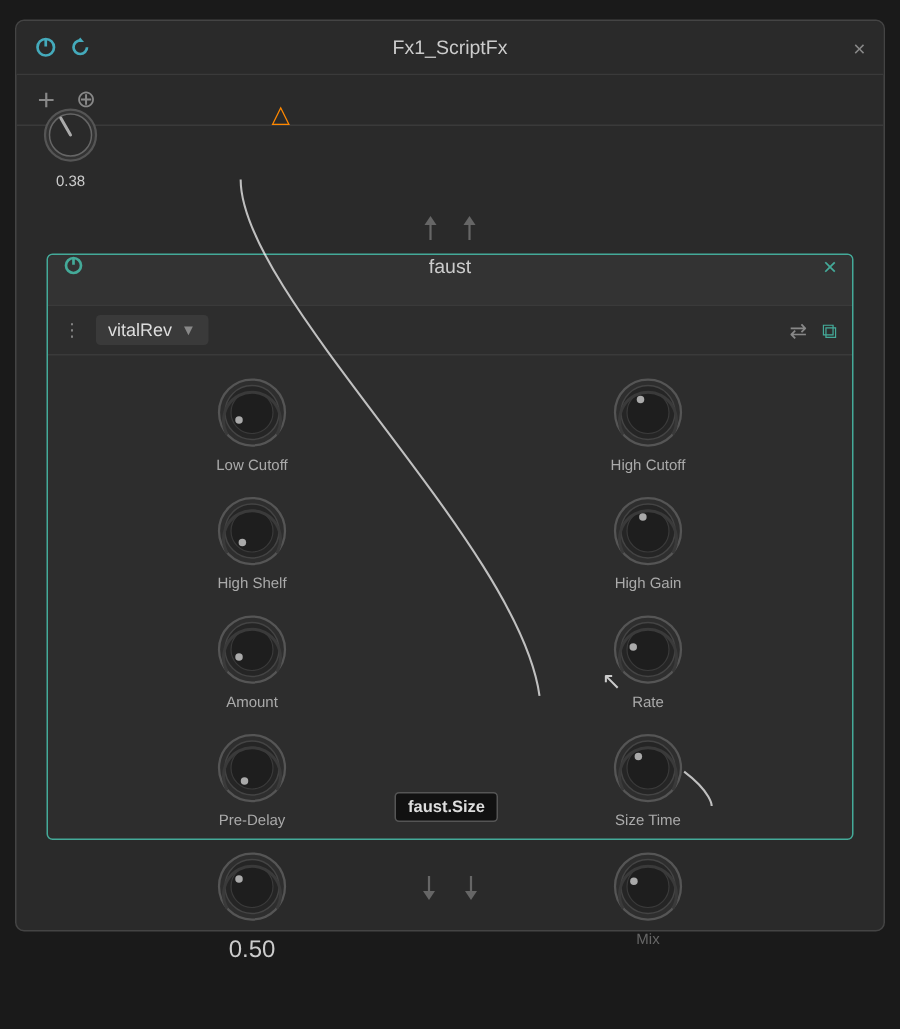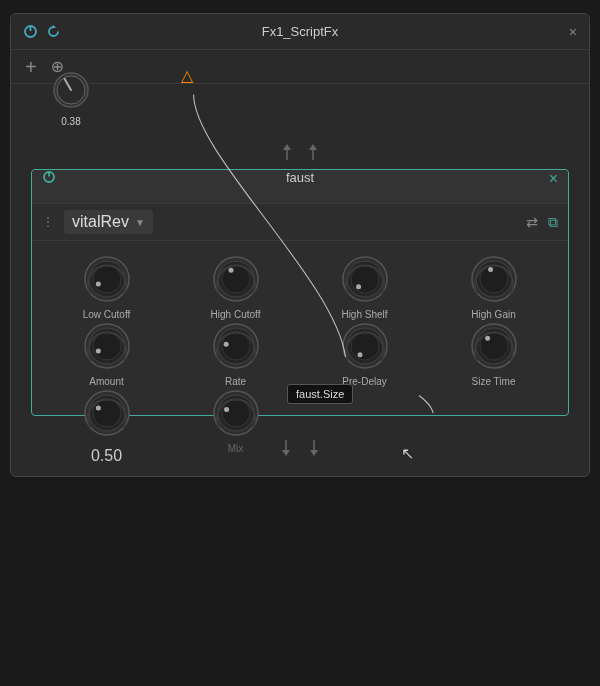--- a/index.html
+++ b/index.html
@@ -8,21 +8,21 @@
       height: 686px;
       background: #1a1a1a;
       font-family: 'Arial', sans-serif;
       overflow: hidden;
       position: relative;
     }
 
     
     .outer-window {
       width: 580px;
-      height: 464px;
+      height: 608px;
       margin: 13px auto;
       background: #2a2a2a;
       border: 1px solid #444;
       border-radius: 6px;
       position: relative;
     }
 
     
     .title-bar {
       display: flex;
@@ -113,37 +113,37 @@
       cursor: pointer;
     }
     .preset-dots {
       color: #888;
       font-size: 12px;
       cursor: pointer;
       margin-right: 4px;
     }
     .preset-name {
       color: #ddd;
-      font-size: 16px;
+      font-size: 12px;
     }
     .preset-arrow {
       color: #888;
       font-size: 10px;
     }
     .plugin-icons-right {
       display: flex;
       gap: 10px;
       align-items: center;
     }
 
     
     .knobs-grid {
       display: grid;
-      grid-template-columns: repeat(4, 1fr);
-      gap: 0;
+      grid-template-columns: repeat(2, 1fr);
+      gap: 12px;
       padding: 12px 10px;
     }
 
     .knob-item {
       display: flex;
       flex-direction: column;
       align-items: center;
       gap: 4px;
     }
 
@@ -220,21 +220,21 @@
     }
 
     .top-knob-area {
       position: absolute;
       top: 42px;
       left: 0;
       right: 0;
       height: 110px;
       display: flex;
       align-items: flex-start;
-      padding: 10px 40px;
+      padding: 10px 16px;
       gap: 16px;
     }
 
     .top-toolbar {
       position: absolute;
       top: 36px;
       left: 0;
       right: 0;
       height: 34px;
       display: flex;
@@ -479,21 +479,21 @@
     <svg width="12" height="20" viewBox="0 0 12 20">
       <line x1="6" y1="2" x2="6" y2="16" stroke="#666" stroke-width="1.5"></line>
       <polygon points="2,12 6,18 10,12" fill="#666"></polygon>
     </svg>
     <svg width="12" height="20" viewBox="0 0 12 20">
       <line x1="6" y1="2" x2="6" y2="16" stroke="#666" stroke-width="1.5"></line>
       <polygon points="2,12 6,18 10,12" fill="#666"></polygon>
     </svg>
   </div>
 
-  <div class="tooltip" style="bottom:72px;left:276px;">
+  <div class="tooltip" style="bottom:72px;left:252px;font-weight:bold;">
     <span>faust.Size</span>
   </div>
 
   <div class="cursor-arrow" style="left:390px;top:430px;font-size:16px;">↖</div>
 
   <svg class="svg-overlay" viewBox="0 0 580 660">
 
     <path d="M 138,115 C 138,200 340,380 355,490" fill="none" stroke="white" stroke-width="1.5" opacity="0.7"></path>
 
     <path d="M 460,545 C 480,560 480,570 480,570" fill="none" stroke="white" stroke-width="1.5" opacity="0.7"></path>

